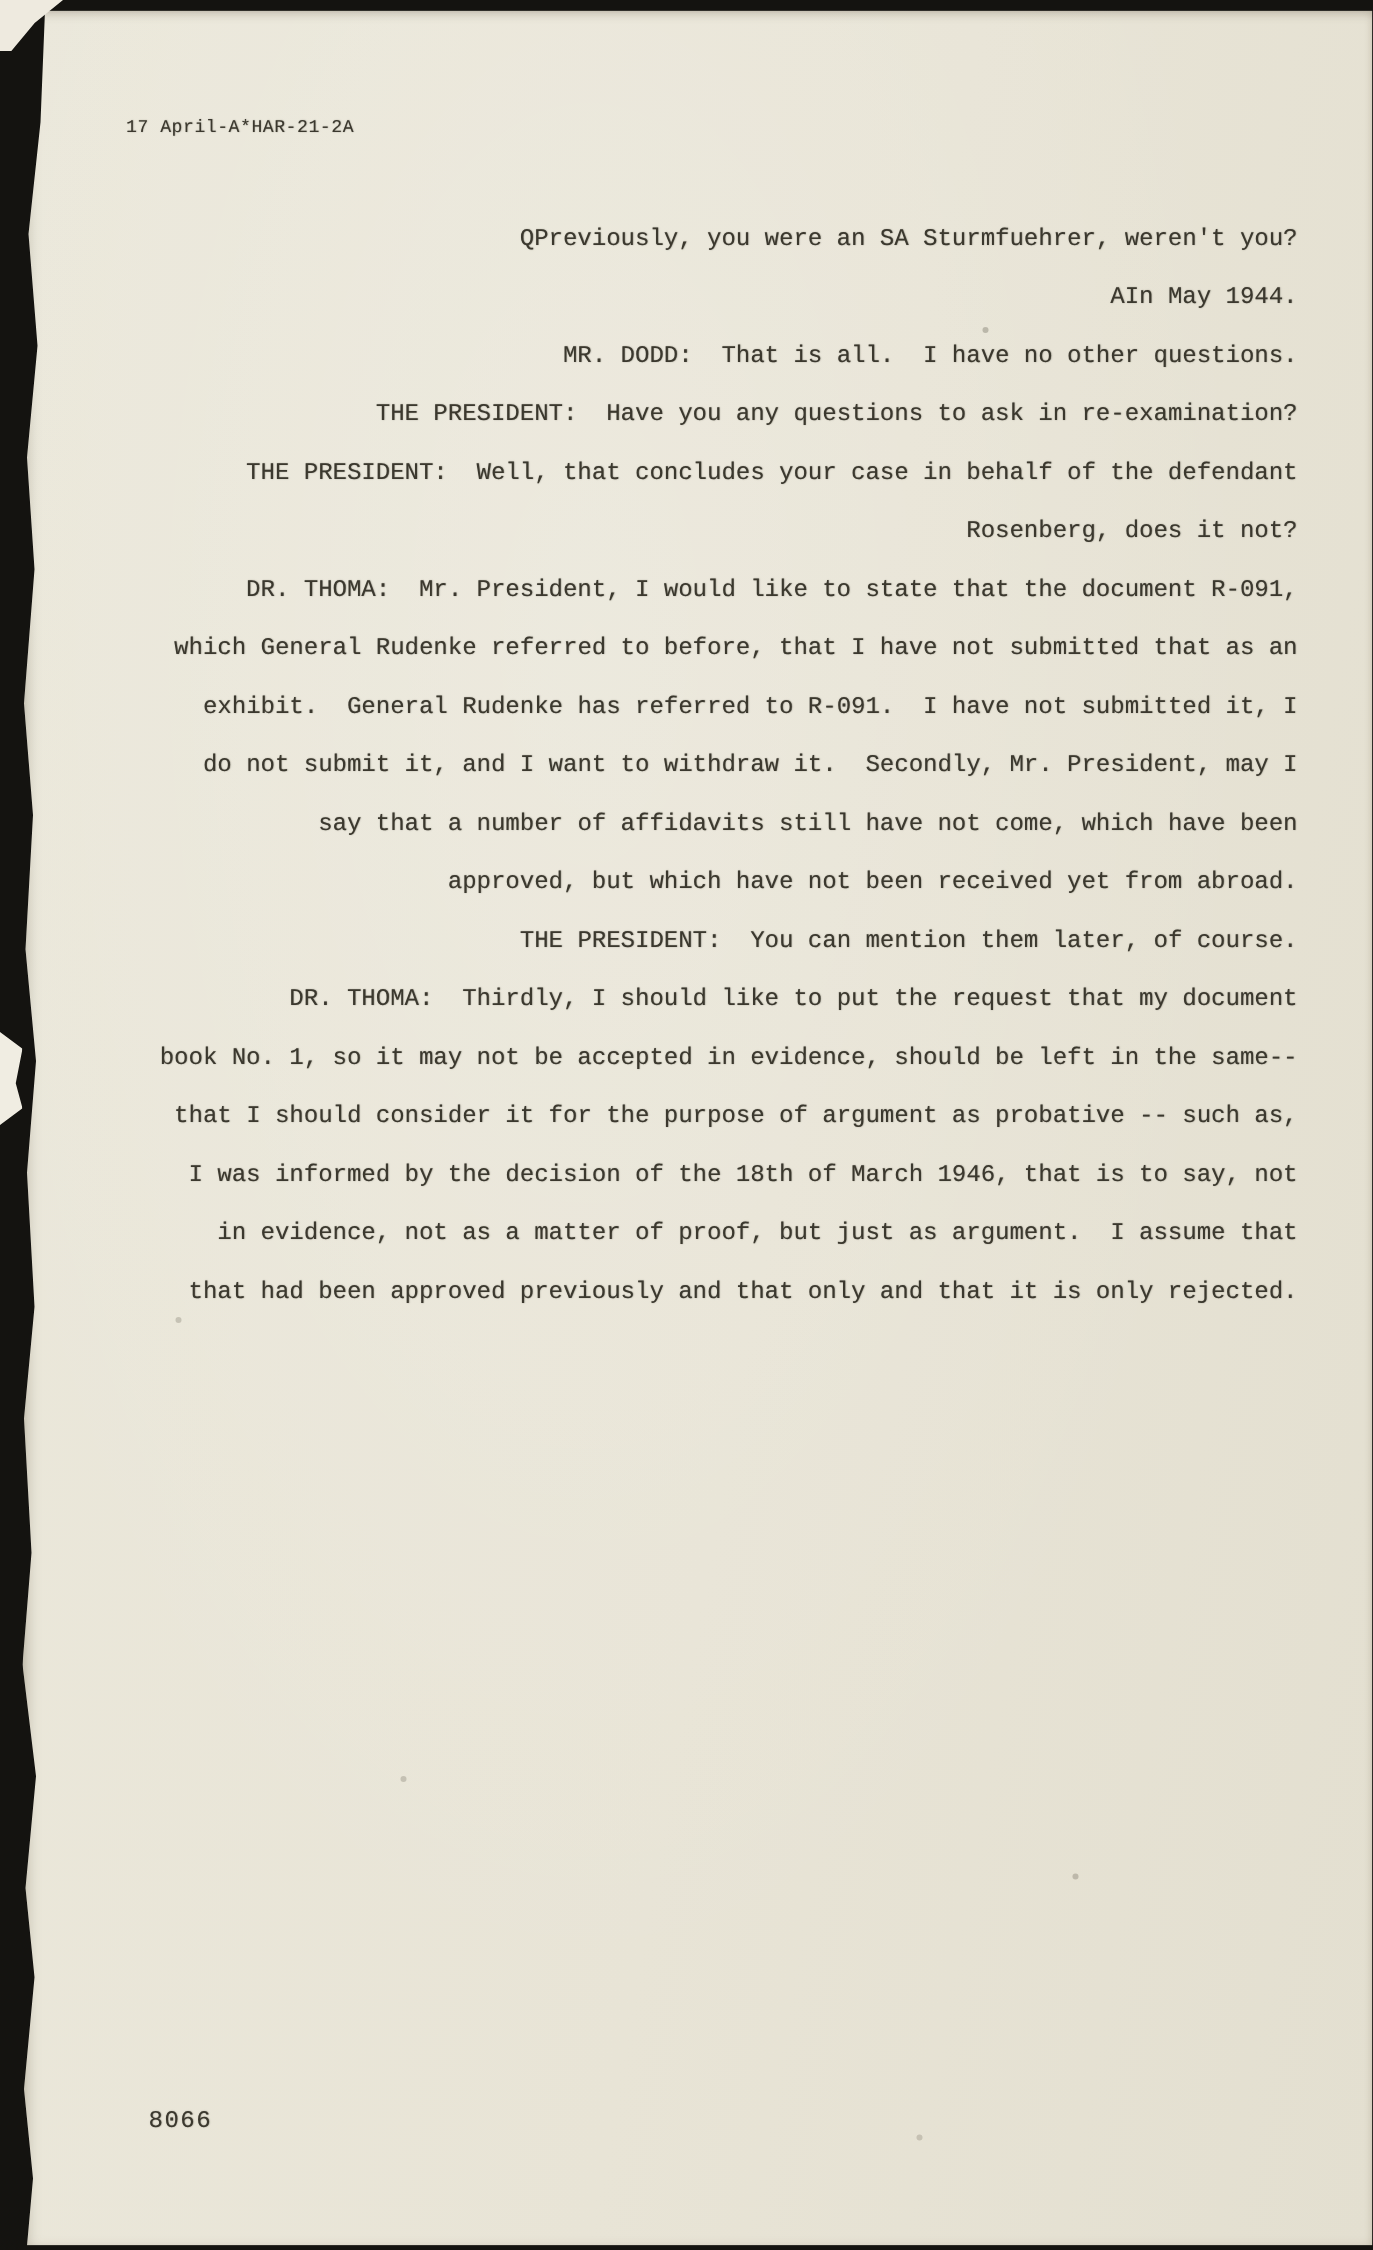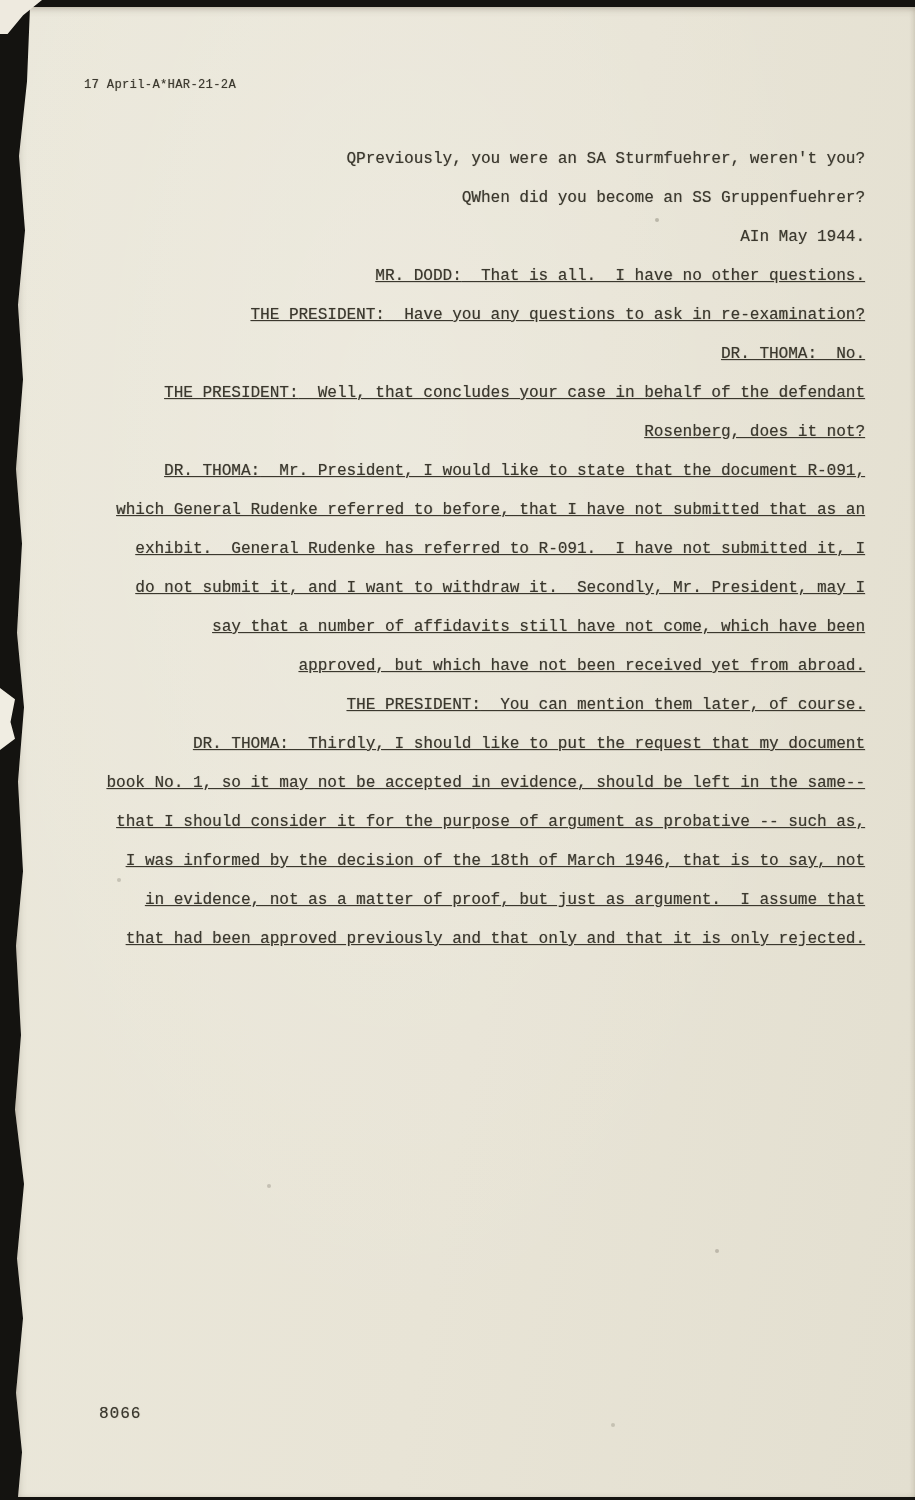--- a/index.html
+++ b/index.html
@@ -71,21 +71,21 @@
     left: 85px;
     width: 766px;
     font-size: 16px;
     line-height: 39px;
     text-align: right;
   }
 
   .block { white-space: pre-wrap; }
   .block.qa { padding-left: 50px; }
   .block.qa .label { display: inline-block; width: 50px; }
-  .block.para { text-indent: 50px; text-decoration: underline; }
+  .block.para { text-indent: 50px; }
 
   .page-number {
     position: absolute;
     top: 1398px;
     left: 85px;
     width: 740px;
     text-align: left;
     font-size: 16px;
     letter-spacing: 1px;
   }
@@ -106,25 +106,23 @@
   }
 </style>
 </head>
 <body>
 
 <div class="paper">
   <div class="header ink">17 April-A*HAR-21-2A</div>
 
   <div class="transcript ink">
       <div class="block qa"><span class="label">Q</span><span class="txt">Previously, you were an SA Sturmfuehrer, weren't you?</span></div>
-      <div class="block qa"><span class="label">Q</span><span class="txt">When did you become an SS Gruppenfuehrer?</span></div>
       <div class="block qa"><span class="label">A</span><span class="txt">In May 1944.</span></div>
       <div class="block para"><span class="label">MR. DODD:</span><span class="txt">  That is all.  I have no other questions.</span></div>
       <div class="block para"><span class="label">THE PRESIDENT:</span><span class="txt">  Have you any questions to ask in re-examination?</span></div>
-      <div class="block para"><span class="label">DR. THOMA:</span><span class="txt">  No.</span></div>
       <div class="block para"><span class="label">THE PRESIDENT:</span><span class="txt">  Well, that concludes your case in behalf of the defendant
 Rosenberg, does it not?</span></div>
       <div class="block para"><span class="label">DR. THOMA:</span><span class="txt">  Mr. President, I would like to state that the document R-091,
 which General Rudenke referred to before, that I have not submitted that as an
 exhibit.  General Rudenke has referred to R-091.  I have not submitted it, I
 do not submit it, and I want to withdraw it.  Secondly, Mr. President, may I
 say that a number of affidavits still have not come, which have been
 approved, but which have not been received yet from abroad.</span></div>
       <div class="block para"><span class="label">THE PRESIDENT:</span><span class="txt">  You can mention them later, of course.</span></div>
       <div class="block para"><span class="label">DR. THOMA:</span><span class="txt">  Thirdly, I should like to put the request that my document

